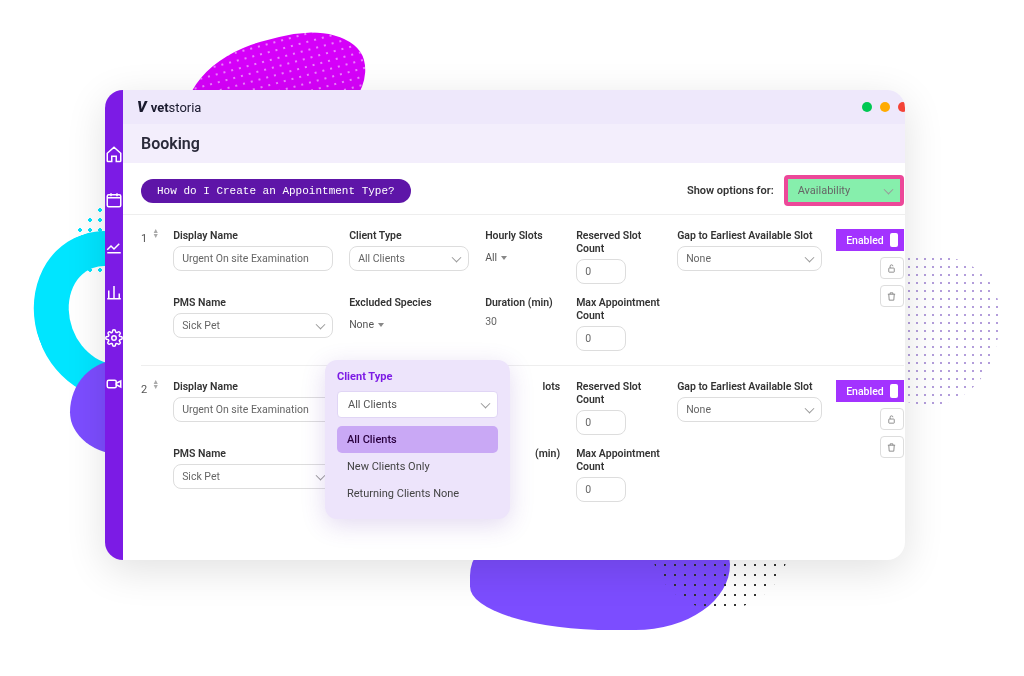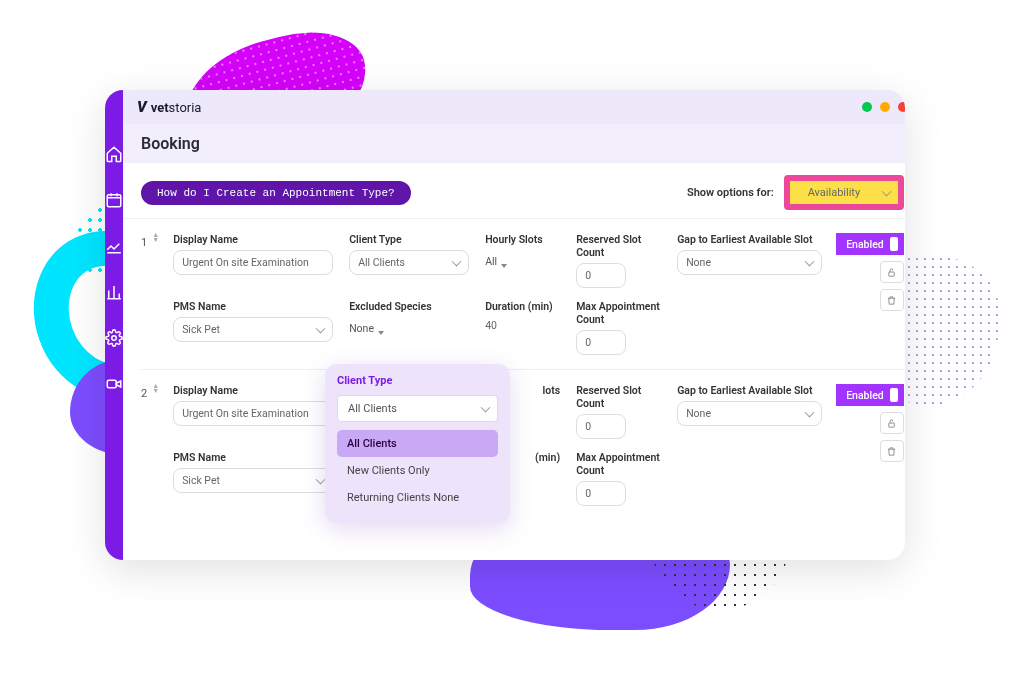--- a/index.html
+++ b/index.html
@@ -31,36 +31,36 @@
   .traffic { display:flex; gap:8px; }
   .traffic span { width:10px; height:10px; border-radius:50%; }
   .tg{background:#00c853;} .ty{background:#ffab00;} .tr{background:#f44336;}
 
   .pageheader { background:#f3eefc; padding: 10px 18px; font-size:16px; font-weight:600; color:#2a2a3a; }
 
   .toolbar { display:flex; align-items:center; padding: 12px 18px 8px; gap:10px; border-bottom:1px solid #eee; }
   .help-btn { background:#5e15a8; color:#fff; border:none; border-radius:20px; padding:6px 16px; font-size:11px; font-weight:500; cursor:pointer;font-family:Liberation Mono, monospace; }
   .toolbar .spacer { flex:1; }
   .opt-label { font-size:11px; color:#333; font-weight:600; }
-  .select { border:6px solid #ec4899; border-radius:4px; padding:5px 24px 5px 18px; font-size:11px; color:#666; background:#fde047; position:relative; min-width:120px; cursor:pointer; }
+  .select { border:4px solid #ec4899; border-radius:4px; padding:5px 24px 5px 10px; font-size:11px; color:#666; background:#86efac; position:relative; min-width:120px; cursor:pointer; }
   .select::after, .chev::after { content:''; position:absolute; right:8px; top:50%; width:6px; height:6px; border-right:1.5px solid #999; border-bottom:1.5px solid #999; transform:translateY(-70%) rotate(45deg); }
 
   .rows { flex:1; overflow:visible; padding: 0 18px; }
   .row { display:flex; gap:14px; padding:14px 0; border-bottom:1px solid #eee; position:relative; }
   .row:last-child { border-bottom:none; }
   .rownum { display:flex; flex-direction:column; align-items:center; font-size:11px; color:#555; padding-top:3px; }
   .sortarrows { display:flex; flex-direction:column; line-height:5px; font-size:7px; color:#aaa; margin-left:2px; }
   .numwrap{display:flex;align-items:flex-start;gap:3px;}
 
   .cols { flex:1; display:grid; grid-template-columns: 160px 120px 75px 85px 145px; gap: 12px 16px; align-content:start; }
   .field label { font-size:10.5px; font-weight:600; color:#333; display:block; margin-bottom:4px; }
   .input, .fsel { width:100%; border:1px solid #ddd; border-radius:8px; padding:5px 8px; font-size:10.5px; color:#666; background:#fff; position:relative; cursor:text; }
   .fsel { cursor:pointer; padding-right:22px; }
   .fsel.chev::after{right:8px;}
-  .linksel { font-size:10.5px; color:#555; cursor:pointer; display:inline-flex; align-items:flex-end; gap:4px; }
+  .linksel { font-size:10.5px; color:#555; cursor:pointer; display:inline-flex; align-items:center; gap:4px; }
   .linksel .caret{ width:0;height:0;border-left:3px solid transparent;border-right:3px solid transparent;border-top:4px solid #888; }
   .static { font-size:10.5px; color:#666; padding-top:2px; }
   .numinput { width:50px; }
 
   .actions { display:flex; flex-direction:column; align-items:flex-end; gap:6px; }
   .enabled-btn { background:#a333ff; color:#fff; border:none; border-radius:0; padding:4px 6px 4px 10px; font-size:10.5px; font-weight:500; display:flex; align-items:center; gap:6px; cursor:pointer; }
   .toggle { width:8px; height:14px; background:#fff; border-radius:2px; }
   .iconbtn { width:24px; height:22px; border:1px solid #ddd; border-radius:4px; background:#fff; display:flex; align-items:center; justify-content:center; cursor:pointer; }
   .iconbtn svg{width:11px;height:11px;stroke:#888;fill:none;stroke-width:2;}
 
@@ -175,21 +175,21 @@
               <label>PMS Name</label>
             <div class="fsel chev">Sick Pet</div>
             </div>
           <div class="field"><label>Excluded Species</label>
             <span class="linksel">
                 <span>None</span>
                 <span class="caret"></span>
               </span></div>
           <div class="field">
               <label>Duration (min)</label>
-            <div class="static">40</div>
+            <div class="static">30</div>
             </div>
           <div class="field">
               <label>Max Appointment Count</label>
             <div class="input numinput">0</div>
             </div>
           <div></div>
         </div>
         <div class="actions">
           <button class="enabled-btn">
               <span>Enabled</span>

